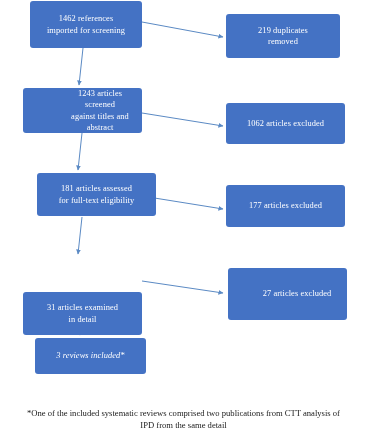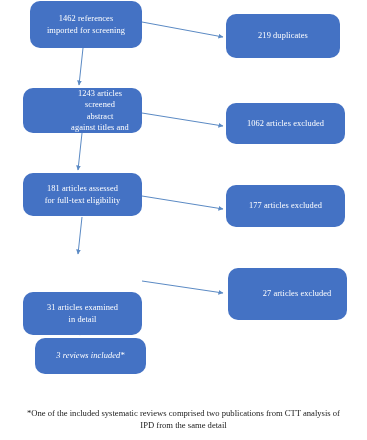--- a/index.html
+++ b/index.html
@@ -12,21 +12,21 @@
     width: 367px;
     height: 440px;
     background: #ffffff;
     overflow: hidden;
     font-family: "Liberation Serif", "DejaVu Serif", serif;
   }
   .node {
     position: absolute;
     box-sizing: border-box;
     background: #4472C4;
-    border-radius: 10px;
+    border-radius: 3px;
     color: #ffffff;
     display: flex;
     align-items: center;
     justify-content: center;
     text-align: center;
     font-size: 8.4px;
     line-height: 1.32;
     padding: 2px 5px;
     letter-spacing: 0.01em;
   }
@@ -82,38 +82,39 @@
   <div class="node" style="left:30px; top:1px; width:112px; height:47px;">
     <span>
       <span>1462 references</span>
       <span>imported for screening</span>
     </span>
   </div>
 
   <div class="node" style="left:226px; top:14px; width:114px; height:44px;">
     <span>
       <span>219 duplicates</span>
+      <span>removed</span>
     </span>
   </div>
 
   <div class="node" style="left:23px; top:88px; width:119px; height:45px;padding-left:40px;">
     <span>
       <span>1243 articles screened</span>
+      <span>against titles and</span>
       <span>abstract</span>
-      <span>against titles and</span>
     </span>
   </div>
 
   <div class="node" style="left:226px; top:103px; width:119px; height:41px;">
     <span>
       <span>1062 articles excluded</span>
     </span>
   </div>
 
-  <div class="node" style="left:23px; top:173px; width:119px; height:43px;">
+  <div class="node" style="left:37px; top:173px; width:119px; height:43px;">
     <span>
       <span>181 articles assessed</span>
       <span>for full-text eligibility</span>
     </span>
   </div>
 
   <div class="node" style="left:226px; top:185px; width:119px; height:42px;">
     <span>
       <span>177 articles excluded</span>
     </span>

